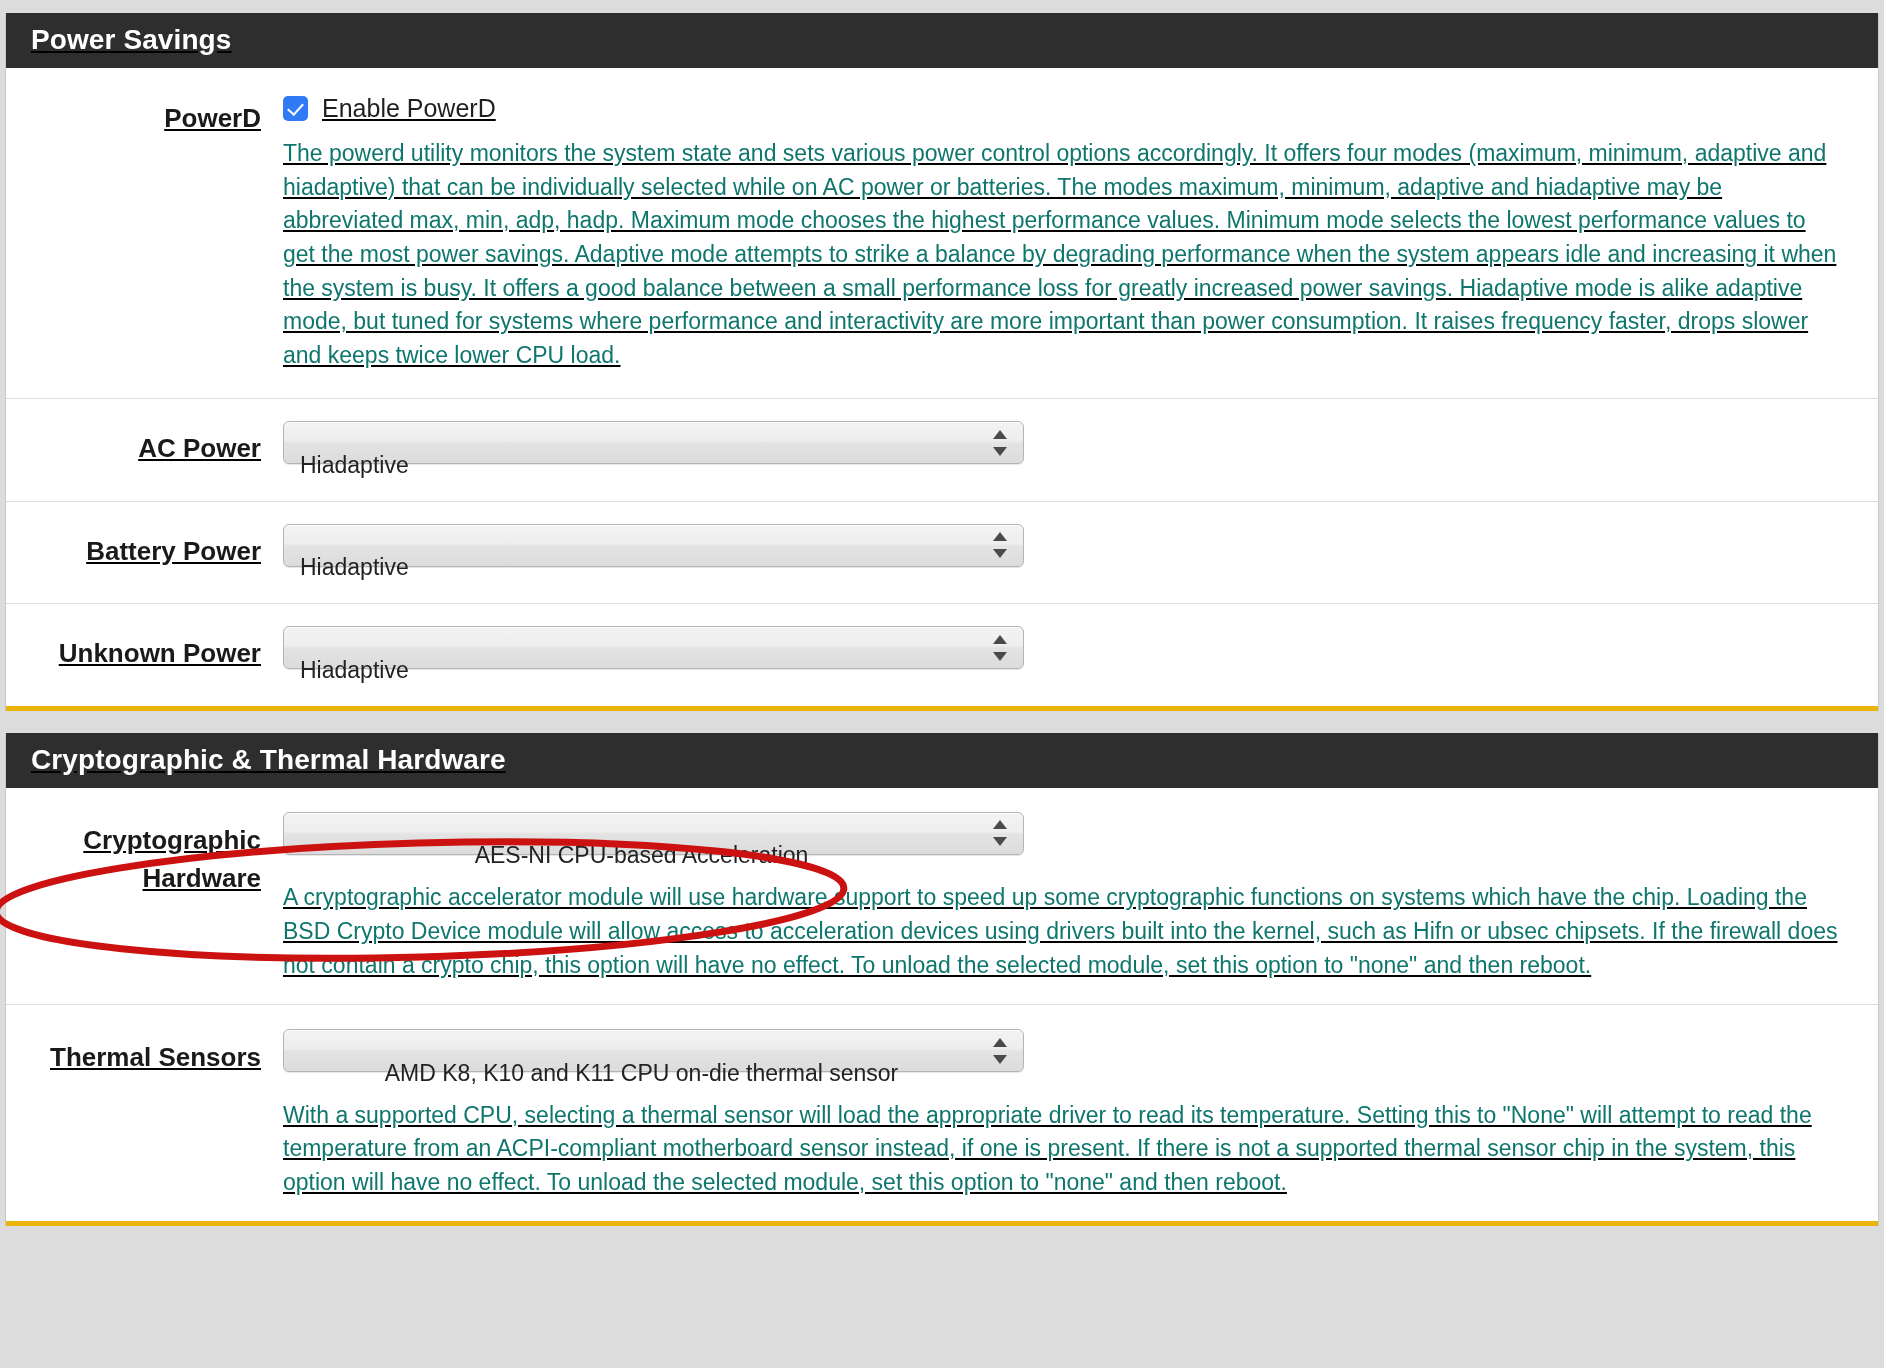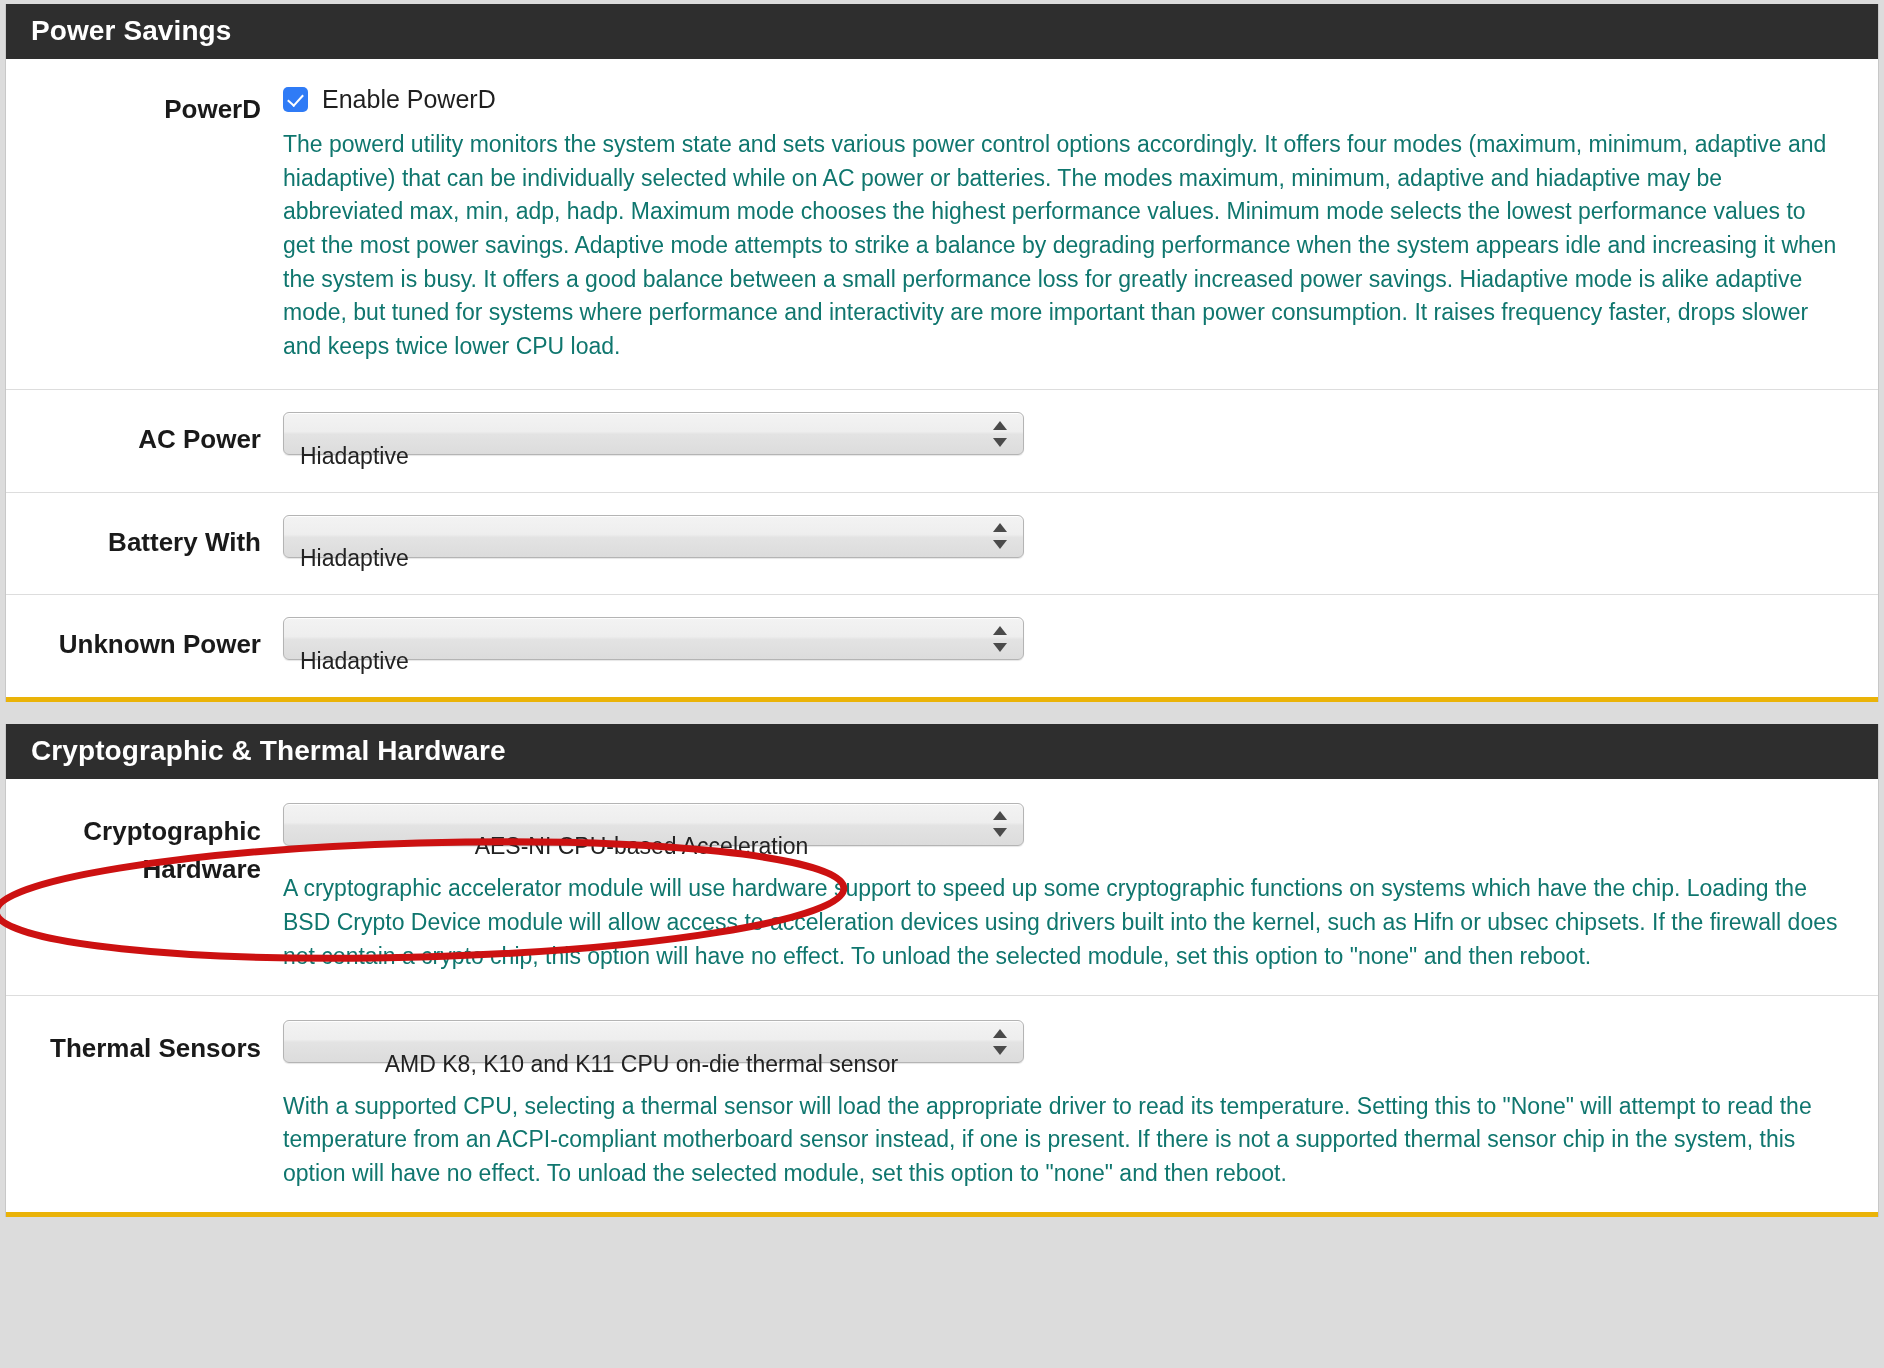--- a/index.html
+++ b/index.html
@@ -8,21 +8,22 @@
     width: 1884px; height: 1368px;
     background: #dcdcdc;
     font-family: "Liberation Sans", sans-serif;
     overflow: hidden;
   }
   .page {
     position: relative;
     width: 1884px;
     height: 1368px;
     background: #dcdcdc;
-    padding: 4px 5px 0 5px;
+    padding: 13px 5px 0 5px;
+    text-decoration: underline;
   }
   .panel {
     background: #ffffff;
     border-left: 1px solid #c8c8c8;
     border-right: 1px solid #c8c8c8;
     width: 100%;
   }
   .section-header {
     background: #2e2e2e;
     color: #ffffff;
@@ -183,21 +184,21 @@
           <span class="sel-text">Hiadaptive</span>
           <span class="stepper">
             <i class="up"></i>
               <i class="down"></i>
           </span>
         </div>
       </div>
     </div>
 
     <div class="row row-select">
-      <div class="row-label">Battery With</div>
+      <div class="row-label">Battery Power</div>
       <div class="row-body">
         <div class="select wide">
           <span class="sel-text">Hiadaptive</span>
           <span class="stepper">
             <i class="up"></i>
               <i class="down"></i>
           </span>
         </div>
       </div>
     </div>

